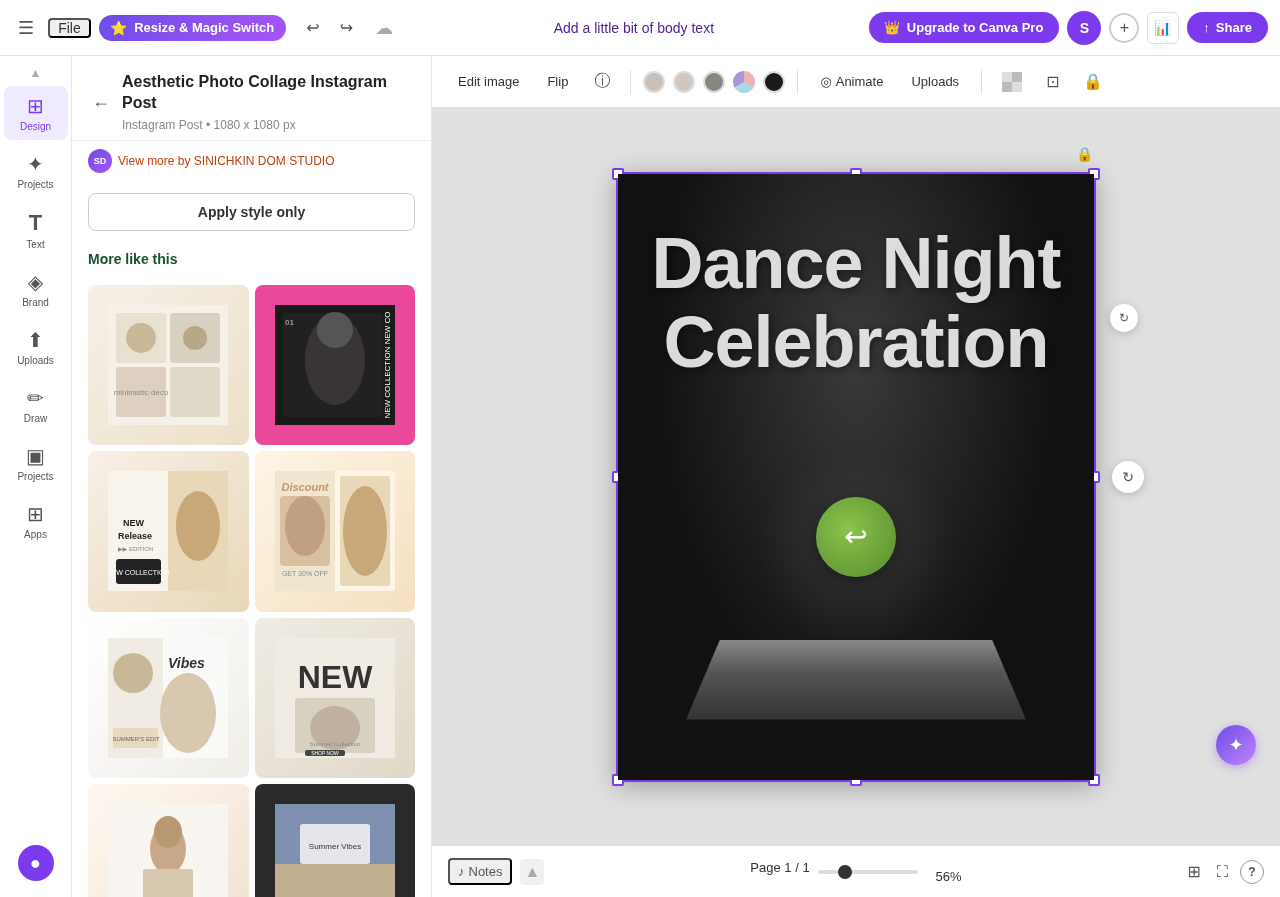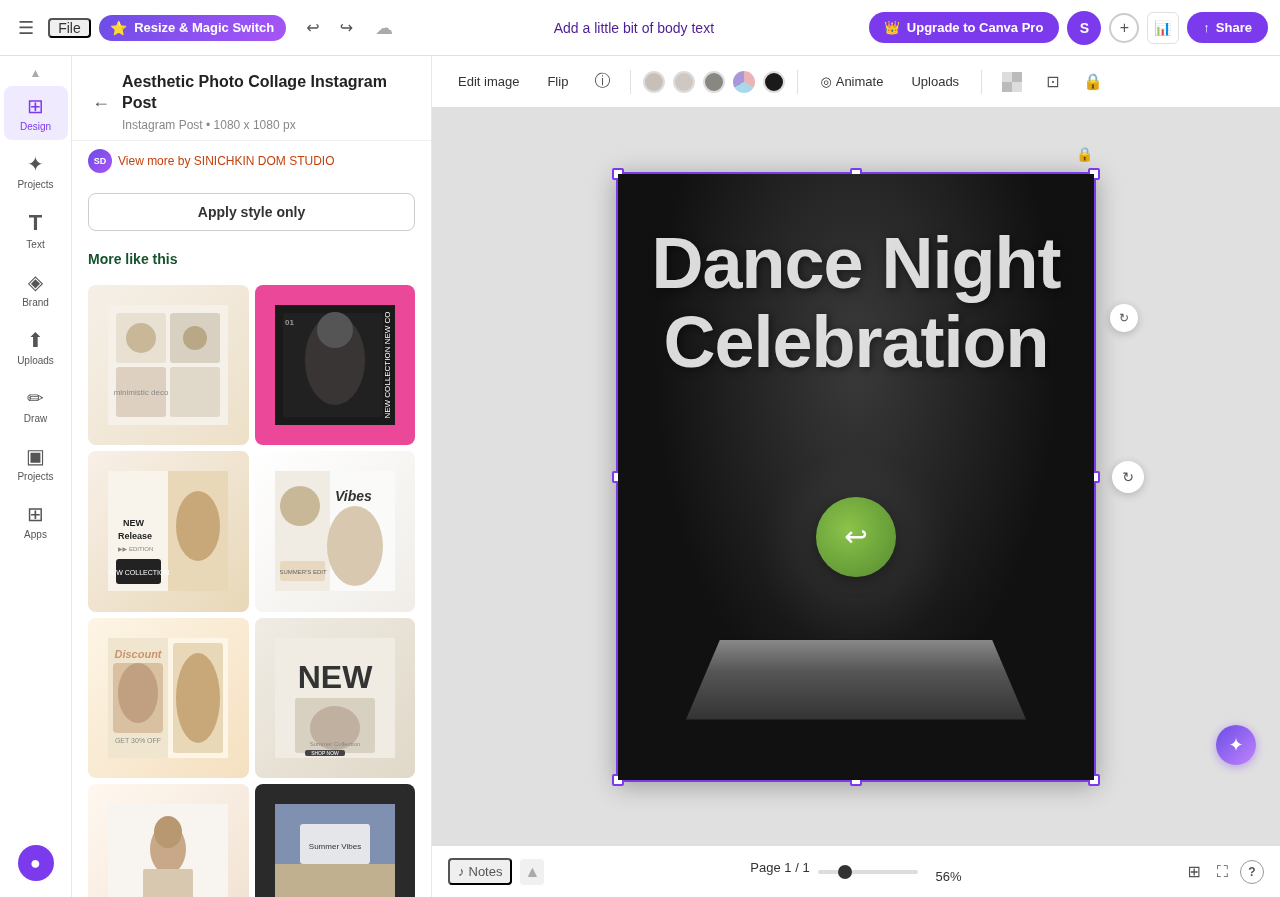--- a/index.html
+++ b/index.html
@@ -413,44 +413,44 @@
               <text x="10" y="68" font-size="9" fill="#222" font-weight="900">Release</text>
               <text x="10" y="80" font-size="6" fill="#888">▶▶  EDITION</text>
               <ellipse cx="90" cy="55" rx="22" ry="35" fill="#c8a878"></ellipse>
               <rect x="8" y="88" width="45" height="25" rx="3" fill="#222"></rect>
               <text x="30" y="104" font-size="7" fill="#fff" text-anchor="middle">NEW COLLECTION</text>
             </svg>
           </div>
         </div>
 
         <div class="template-thumb">
-          <div class="thumb-overlay thumb-4">
-            <svg width="120" height="120" viewBox="0 0 120 120">
-              <rect width="120" height="120" fill="#fafaf8"></rect>
-              <rect x="0" y="0" width="55" height="120" fill="#f0ece4"></rect>
-              <text x="60" y="30" font-size="14" fill="#333" font-weight="900" font-style="italic">Vibes</text>
-              <ellipse cx="80" cy="75" rx="28" ry="40" fill="#d8c8b0"></ellipse>
-              <circle cx="25" cy="35" r="20" fill="#c8b898"></circle>
-              <rect x="5" y="90" width="45" height="20" rx="2" fill="#e8d8c0"></rect>
-              <text x="28" y="103" font-size="6" fill="#666" text-anchor="middle">SUMMER'S EDIT</text>
-            </svg>
-          </div>
-        </div>
-
-        <div class="template-thumb">
           <div class="thumb-overlay thumb-5">
             <svg width="120" height="120" viewBox="0 0 120 120">
               <rect width="120" height="120" fill="#fdf5e6"></rect>
               <rect x="0" y="0" width="60" height="120" fill="#f0e6d0"></rect>
               <text x="30" y="20" font-size="11" fill="#c8956c" font-style="italic" font-weight="700" text-anchor="middle">Discount</text>
               <rect x="5" y="25" width="50" height="70" rx="4" fill="#d8c0a0"></rect>
               <ellipse cx="30" cy="55" rx="20" ry="30" fill="#c0a080"></ellipse>
               <text x="30" y="105" font-size="7" fill="#888" text-anchor="middle">GET 30% OFF</text>
               <rect x="65" y="5" width="50" height="110" rx="3" fill="#e8d8b8"></rect>
               <ellipse cx="90" cy="60" rx="22" ry="45" fill="#c8a878"></ellipse>
+            </svg>
+          </div>
+        </div>
+
+        <div class="template-thumb">
+          <div class="thumb-overlay thumb-4">
+            <svg width="120" height="120" viewBox="0 0 120 120">
+              <rect width="120" height="120" fill="#fafaf8"></rect>
+              <rect x="0" y="0" width="55" height="120" fill="#f0ece4"></rect>
+              <text x="60" y="30" font-size="14" fill="#333" font-weight="900" font-style="italic">Vibes</text>
+              <ellipse cx="80" cy="75" rx="28" ry="40" fill="#d8c8b0"></ellipse>
+              <circle cx="25" cy="35" r="20" fill="#c8b898"></circle>
+              <rect x="5" y="90" width="45" height="20" rx="2" fill="#e8d8c0"></rect>
+              <text x="28" y="103" font-size="6" fill="#666" text-anchor="middle">SUMMER'S EDIT</text>
             </svg>
           </div>
         </div>
 
         <div class="template-thumb">
           <div class="thumb-overlay thumb-6">
             <svg width="120" height="120" viewBox="0 0 120 120">
               <rect width="120" height="120" fill="#f0ece4"></rect>
               <text x="60" y="50" font-size="32" fill="#333" font-weight="900" text-anchor="middle">NEW</text>
               <rect x="20" y="60" width="80" height="55" rx="3" fill="#d8d0c0"></rect>

